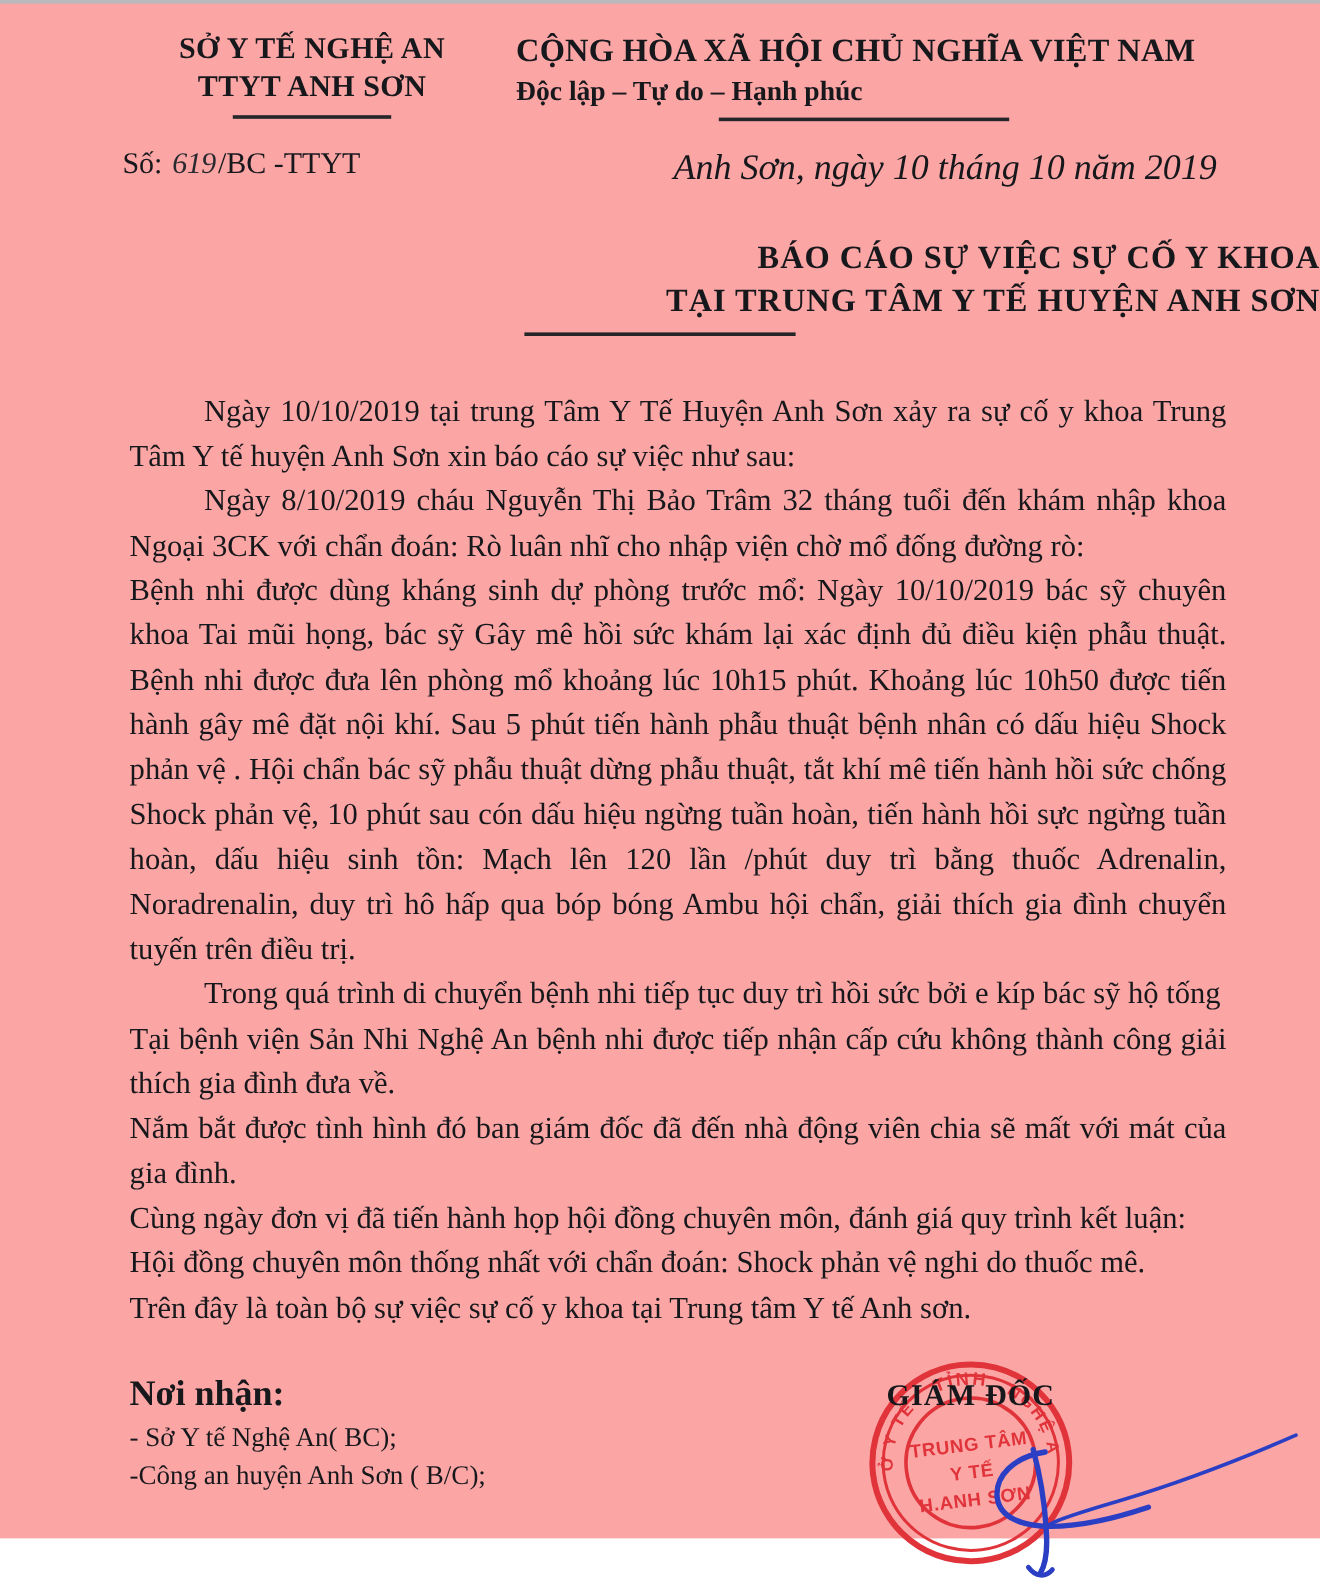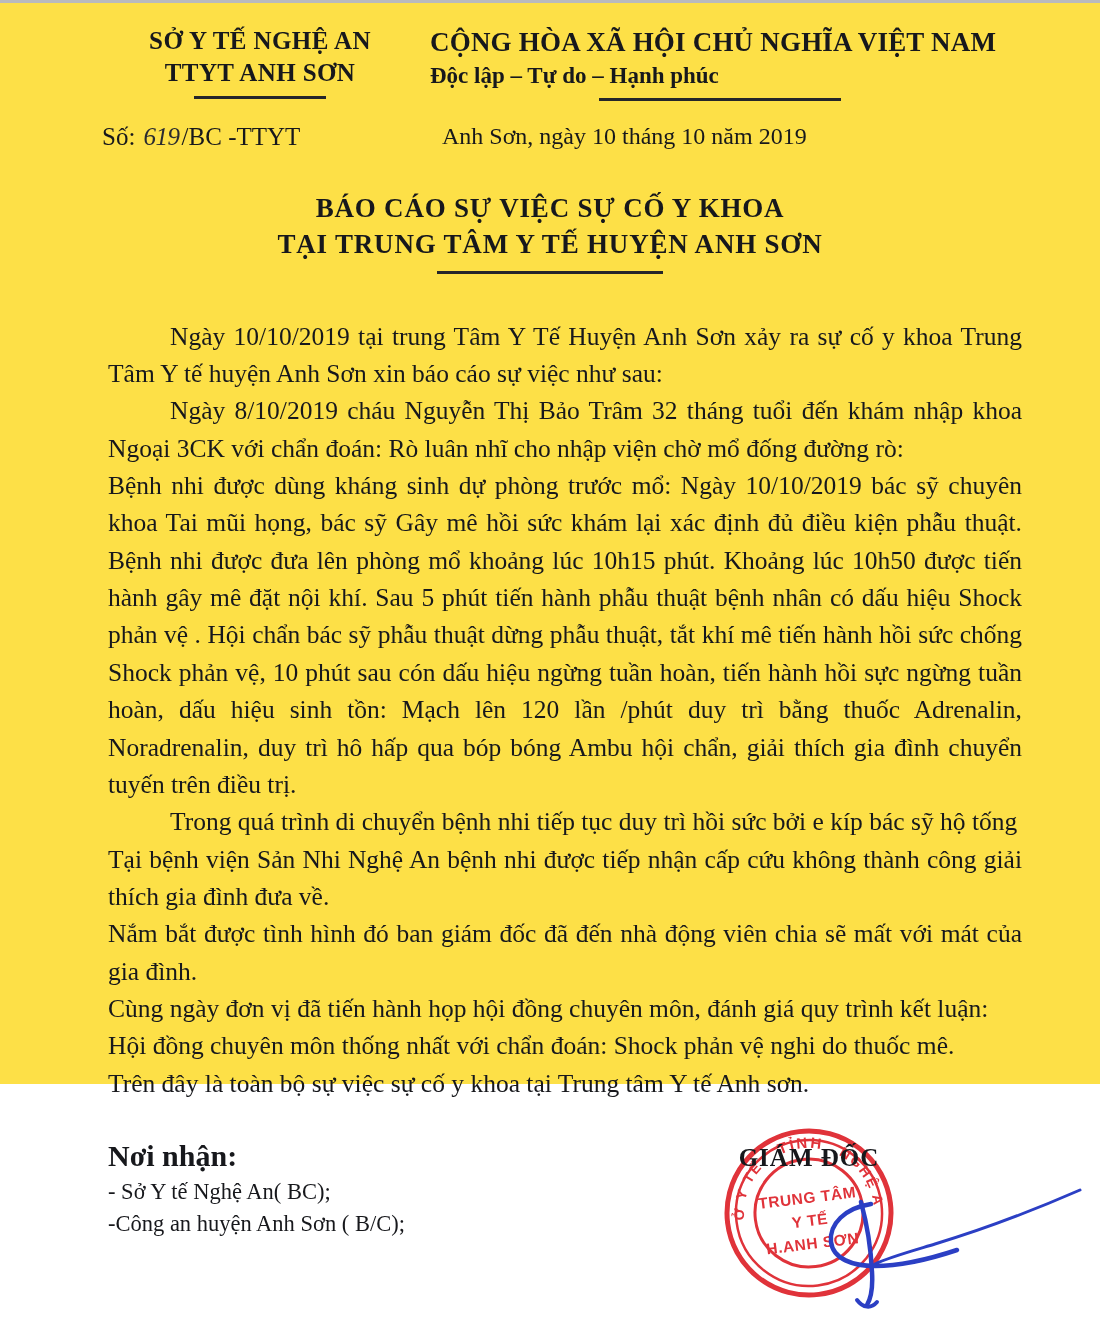--- a/index.html
+++ b/index.html
@@ -12,24 +12,24 @@
     height: 1322px;
     background: #ffffff;
     font-family: "Liberation Serif", "DejaVu Serif", serif;
     color: #17181c;
     position: relative;
     overflow: hidden;
   }
   .page {
     position: relative;
     width: 1100px;
-    height: 1084px;
+    height: 1282px;
     box-sizing: border-box;
     border-top: 3px solid #b9babd;
-    background: #fde047;
+    background: #fca5a5;
   }
 
   
   .doc-header {
     display: flex;
     align-items: flex-start;
     padding: 22px 60px 0 60px;
   }
   .header-left {
     width: 340px;
@@ -84,37 +84,39 @@
   .doc-number {
     font-family: "Liberation Serif", "DejaVu Serif", serif;
     font-style: italic;
     font-size: 25px;
     letter-spacing: -0.5px;
     padding: 0 2px;
     color: #2a2b30;
   }
   .subhead-right {
     flex: 1;
-    text-align: left;
+    text-align: right;
     padding-right: 26px;
-    font-size: 24px;
+    font-style: italic;
+    font-size: 30px;
     white-space: nowrap;
   }
 
   
   .title-block {
     text-align: center;
     margin-top: 40px;
   }
   .title-line {
     font-weight: bold;
     font-size: 27px;
     letter-spacing: 0.8px;
     line-height: 1.33;
     white-space: nowrap;
+    text-align: right;
   }
   .rule-title {
     width: 226px;
     height: 3px;
     background: #25262a;
     margin: 8px auto 0 auto;
   }
 
   
   .body-block {

